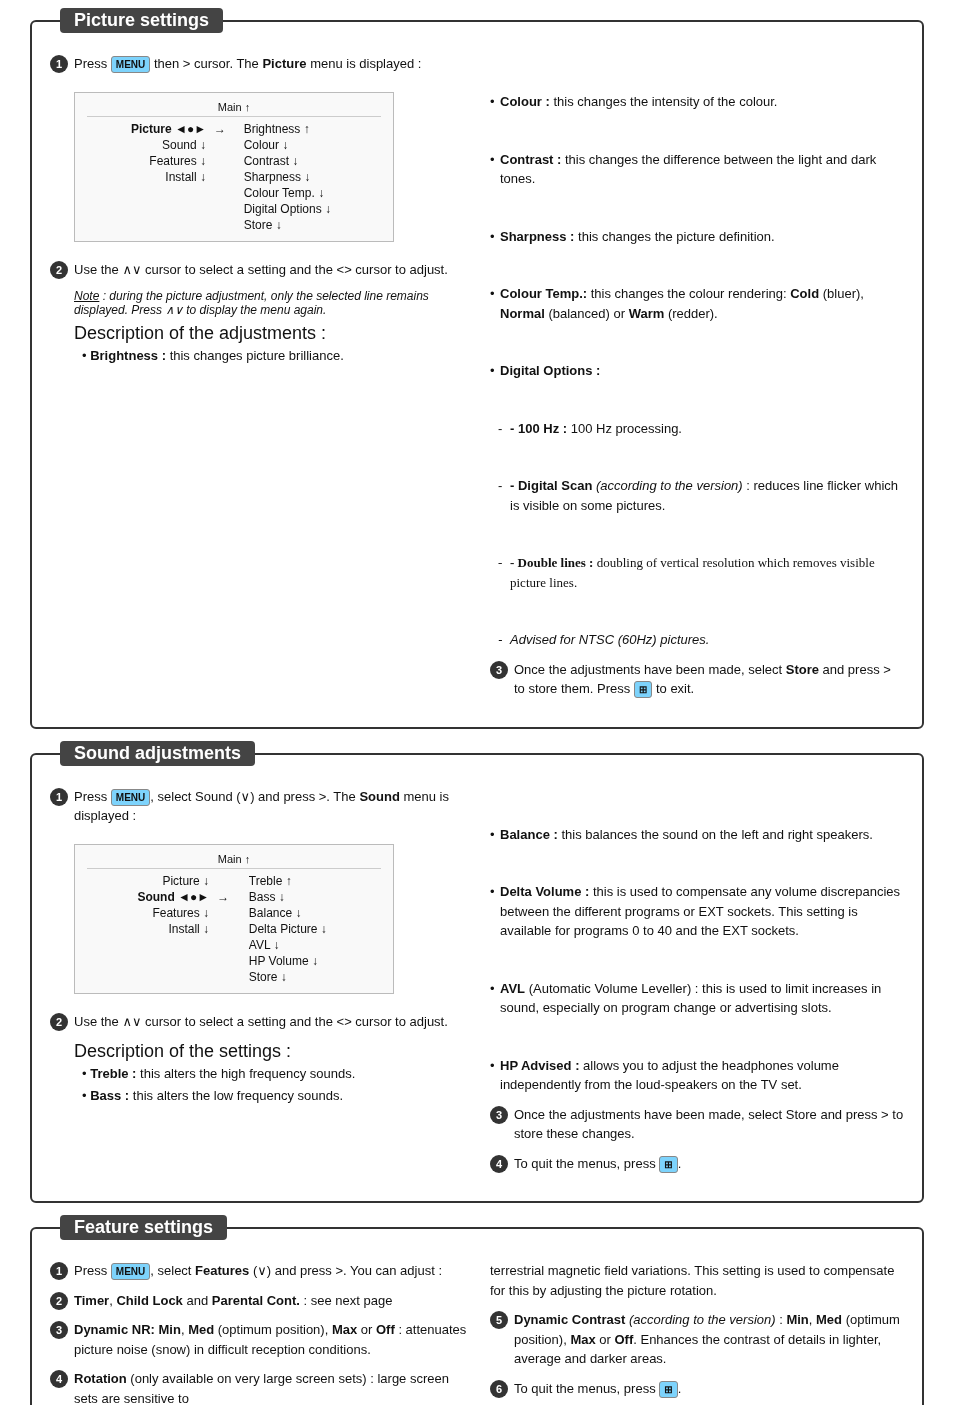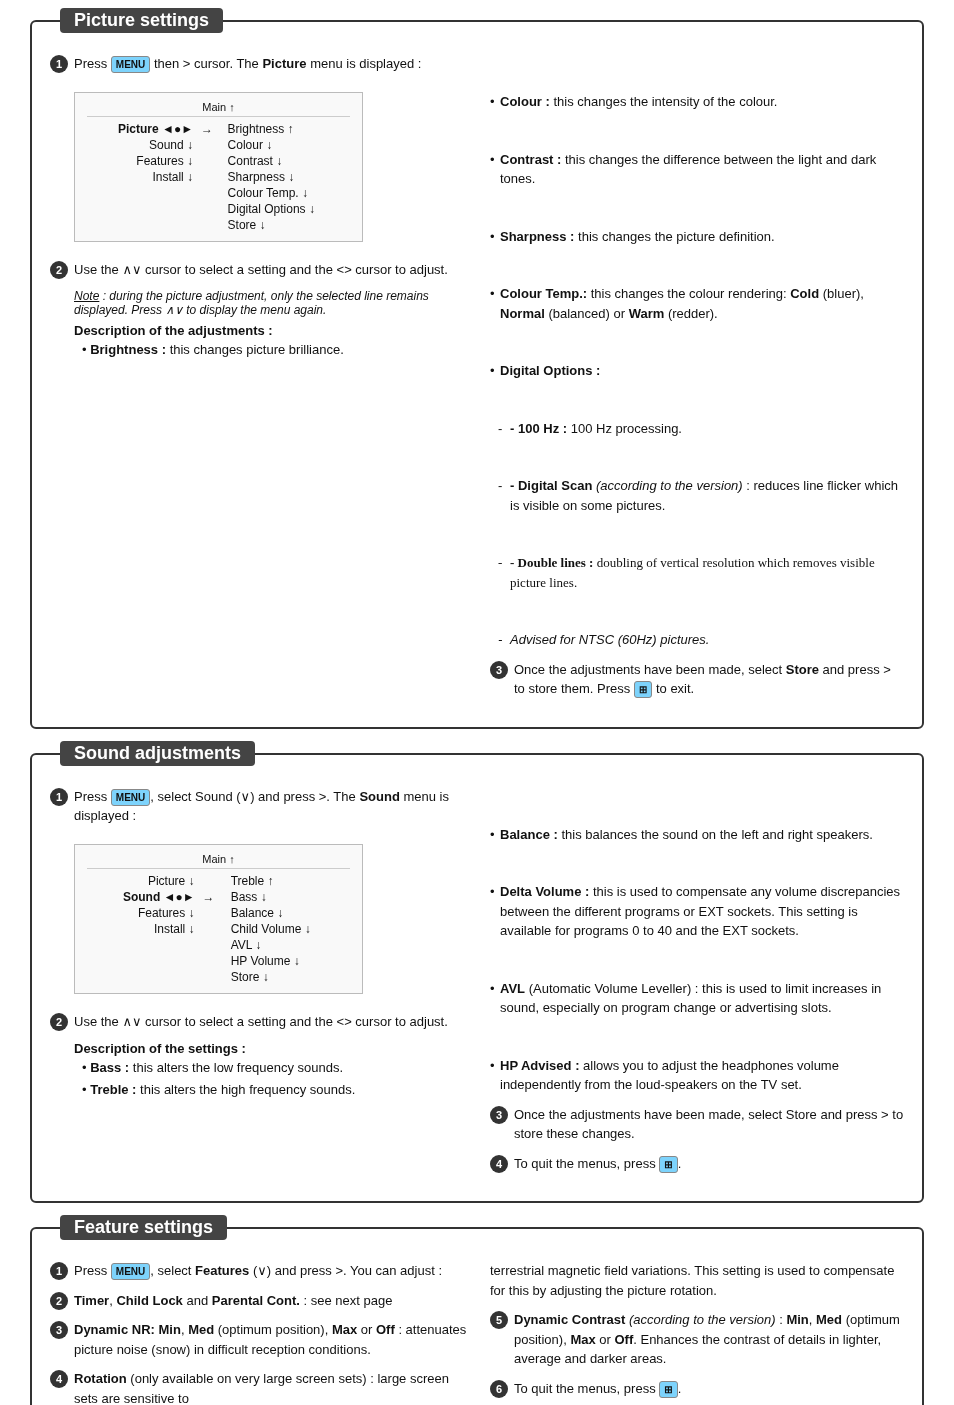--- a/index.html
+++ b/index.html
@@ -75,21 +75,21 @@
       line-height: 1.5;
     }
 
     .menu-diagram {
       border: 1px solid #bbb;
       background: #f9f9f9;
       margin: 8px 0 8px 24px;
       padding: 8px 12px;
       display: inline-block;
       font-size: 12px;
-      width: 289px;
+      width: 320px;
     }
 
     .menu-diagram table {
       border-collapse: collapse;
       width: 100%;
     }
 
     .menu-diagram td {
       padding: 1px 4px;
       font-size: 12px;
@@ -103,23 +103,23 @@
       border-bottom: 1px solid #ccc;
       padding-bottom: 3px;
     }
 
     .arrow-right { font-size: 14px; font-weight: bold; }
 
     .menu-left { text-align: right; padding-right: 6px; }
     .menu-right { text-align: left; padding-left: 6px; }
 
     .desc-heading {
-      font-weight: bold;
+      font-weight: normal;
       margin: 6px 0 2px 24px;
-      font-size: 13px;
+      font-size: 18px;
     }
 
     .desc-item {
       margin: 2px 0 2px 32px;
       font-size: 13px;
       line-height: 1.5;
     }
 
     .desc-item::before {
       content: "• ";
@@ -318,21 +318,21 @@
             <td class="menu-right">Bass ↓</td>
           </tr>
           <tr>
             <td class="menu-left">Features ↓</td>
             <td></td>
             <td class="menu-right">Balance ↓</td>
           </tr>
           <tr>
             <td class="menu-left">Install ↓</td>
             <td></td>
-            <td class="menu-right">Child Volume ↓</td>
+            <td class="menu-right">Delta Picture ↓</td>
           </tr>
           <tr>
             <td></td>
             <td></td>
             <td class="menu-right">AVL ↓</td>
           </tr>
           <tr>
             <td></td>
             <td></td>
             <td class="menu-right">HP Volume ↓</td>
@@ -348,22 +348,22 @@
 
       
       <div class="step" style="margin-top:10px;">
         <span class="step-num">2</span>
         <div class="step-text">
           Use the ∧∨ cursor to select a setting and the &lt;&gt; cursor to adjust.
         </div>
       </div>
 
       <div class="desc-heading">Description of the settings :</div>
+      <div class="desc-item"><strong>Treble :</strong> this alters the high frequency sounds.</div>
       <div class="desc-item"><strong>Bass :</strong> this alters the low frequency sounds.</div>
-      <div class="desc-item"><strong>Treble :</strong> this alters the high frequency sounds.</div>
 
     </div>
 
     <div class="right-col">
       <ul>
         <li><strong>Balance :</strong> this balances the sound on the left and right speakers.</li>
         <li><strong>Delta Volume :</strong> this is used to compensate any volume discrepancies between the different programs or EXT sockets. This setting is available for programs 0 to 40 and the EXT sockets.</li>
         <li><strong>AVL</strong> (Automatic Volume Leveller) : this is used to limit increases in sound, especially on program change or advertising slots.</li>
         <li><strong>HP Advised :</strong> allows you to adjust the headphones volume independently from the loud-speakers on the TV set.</li>
       </ul>

